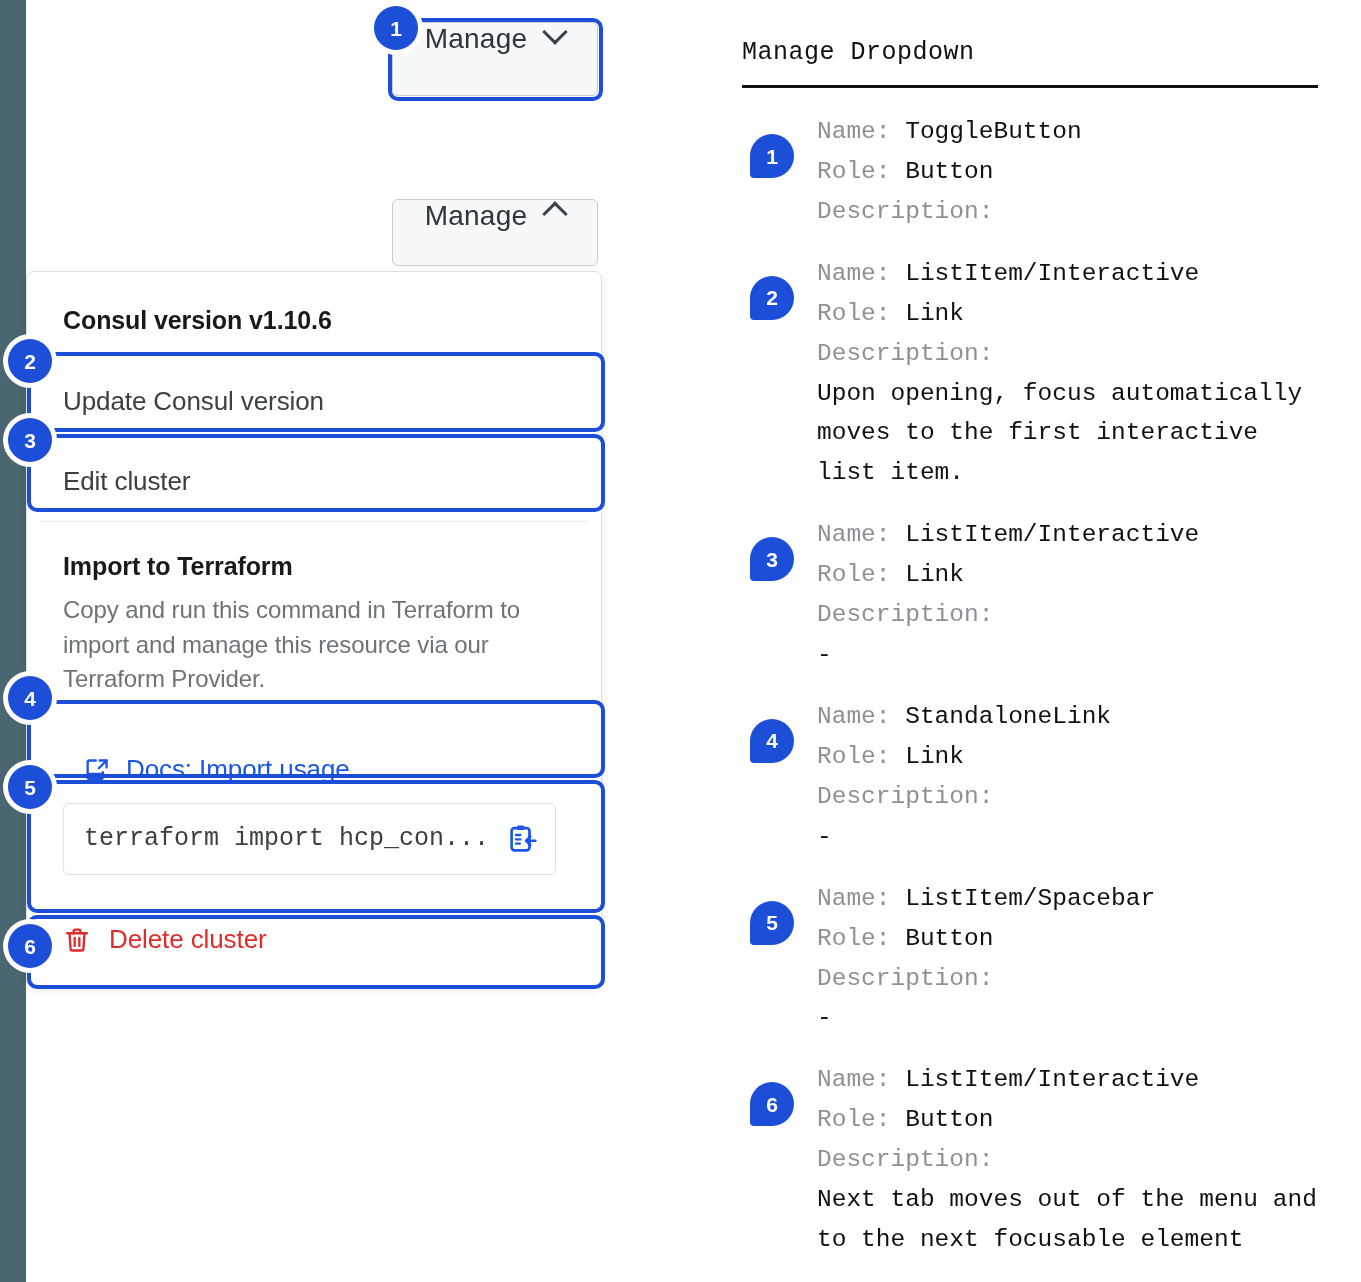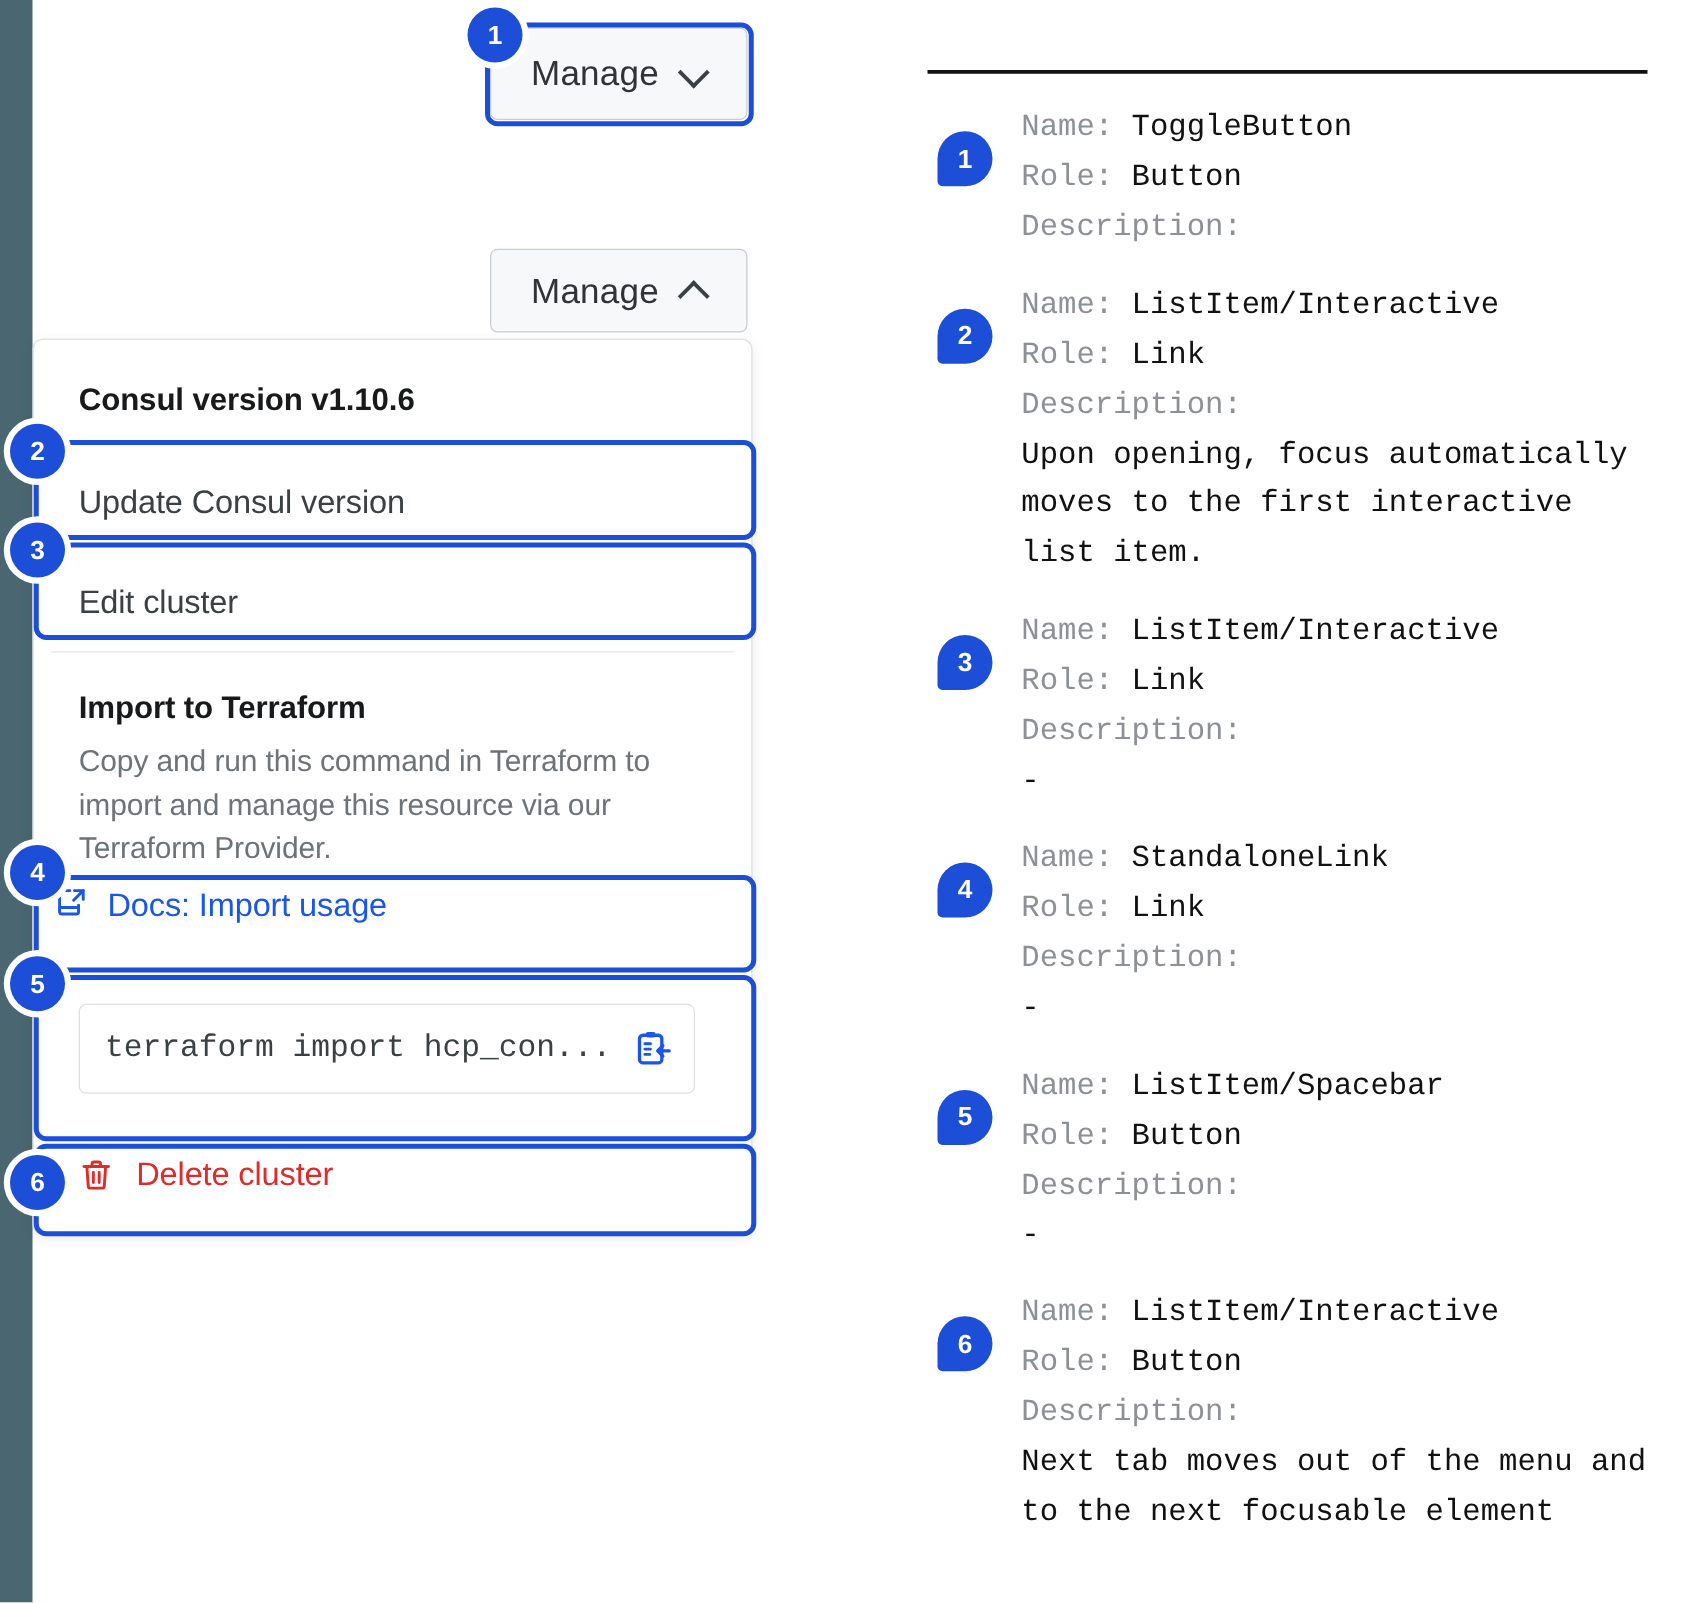--- a/index.html
+++ b/index.html
@@ -55,21 +55,21 @@
   }
 
   
   .manage-btn {
     position: absolute;
     box-sizing: border-box;
     background: #f7f8f9;
     border: 1px solid #c8ccd1;
     border-radius: 6px;
     display: flex;
-    align-items: center;
+    align-items: flex-start;
     justify-content: center;
     gap: 18px;
     font-size: 28px;
     color: #2f3437;
     letter-spacing: 0.2px;
   }
   .manage-btn .chev {
     display: inline-block;
     width: 20px;
     height: 20px;
@@ -132,23 +132,23 @@
   }
   .dd-sub-desc {
     font-size: 24px;
     color: #6e7377;
     padding: 12px 40px 0 36px;
     line-height: 1.44;
     letter-spacing: -0.1px;
   }
   .dd-link {
     display: flex;
-    align-items: flex-start;
+    align-items: flex-end;
     gap: 15px;
-    padding-left: 16px;
+    padding-left: 56px;
     height: 76px;
     color: #1a56e8;
     font-size: 26px;
     letter-spacing: -0.1px;
   }
   .code-row {
     display: flex;
     align-items: center;
     padding: 0 0 0 36px;
   }
@@ -321,20 +321,21 @@
 <div class="hl" style="left:27px; top:700px; width:578px; height:78px;"></div>
 <div class="badge-circle" style="left:8px; top:676px;">4</div>
 
 <div class="hl" style="left:27px; top:780px; width:578px; height:133px;"></div>
 <div class="badge-circle" style="left:8px; top:765px;">5</div>
 
 <div class="hl" style="left:27px; top:915px; width:578px; height:74px;"></div>
 <div class="badge-circle" style="left:8px; top:924px;">6</div>
 
 <div class="panel">
+  <div class="panel-title">Manage Dropdown</div>
   <div class="panel-rule"></div>
   <div class="entries" id="entries">
       <div class="entry">
         <div class="pin">1</div>
         <div class="entry-body">
           <div><span class="lbl">Name:</span> <span class="val">ToggleButton</span></div>
           <div><span class="lbl">Role:</span> <span class="val">Button</span></div>
           <div><span class="lbl">Description:</span></div>
         </div>
       </div>

